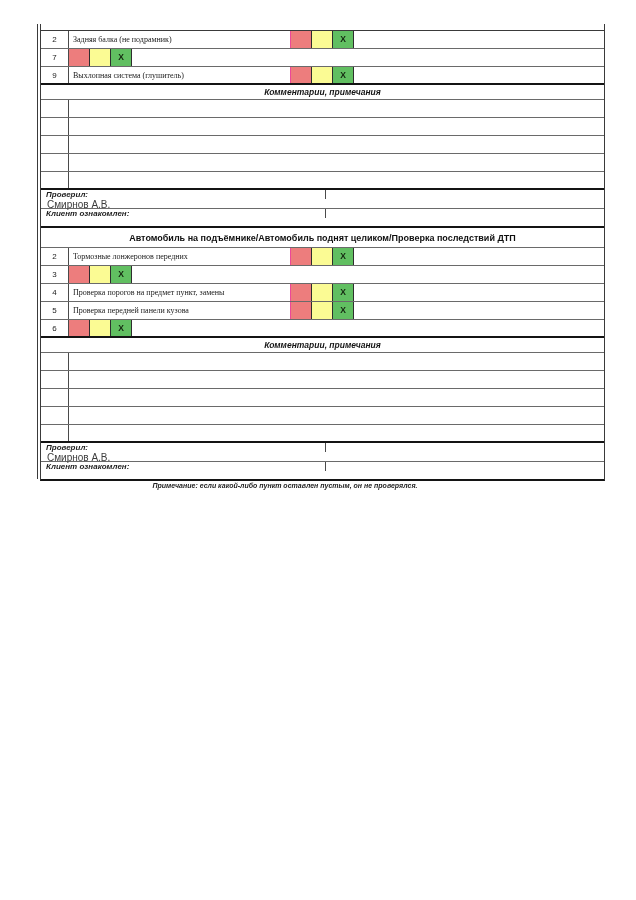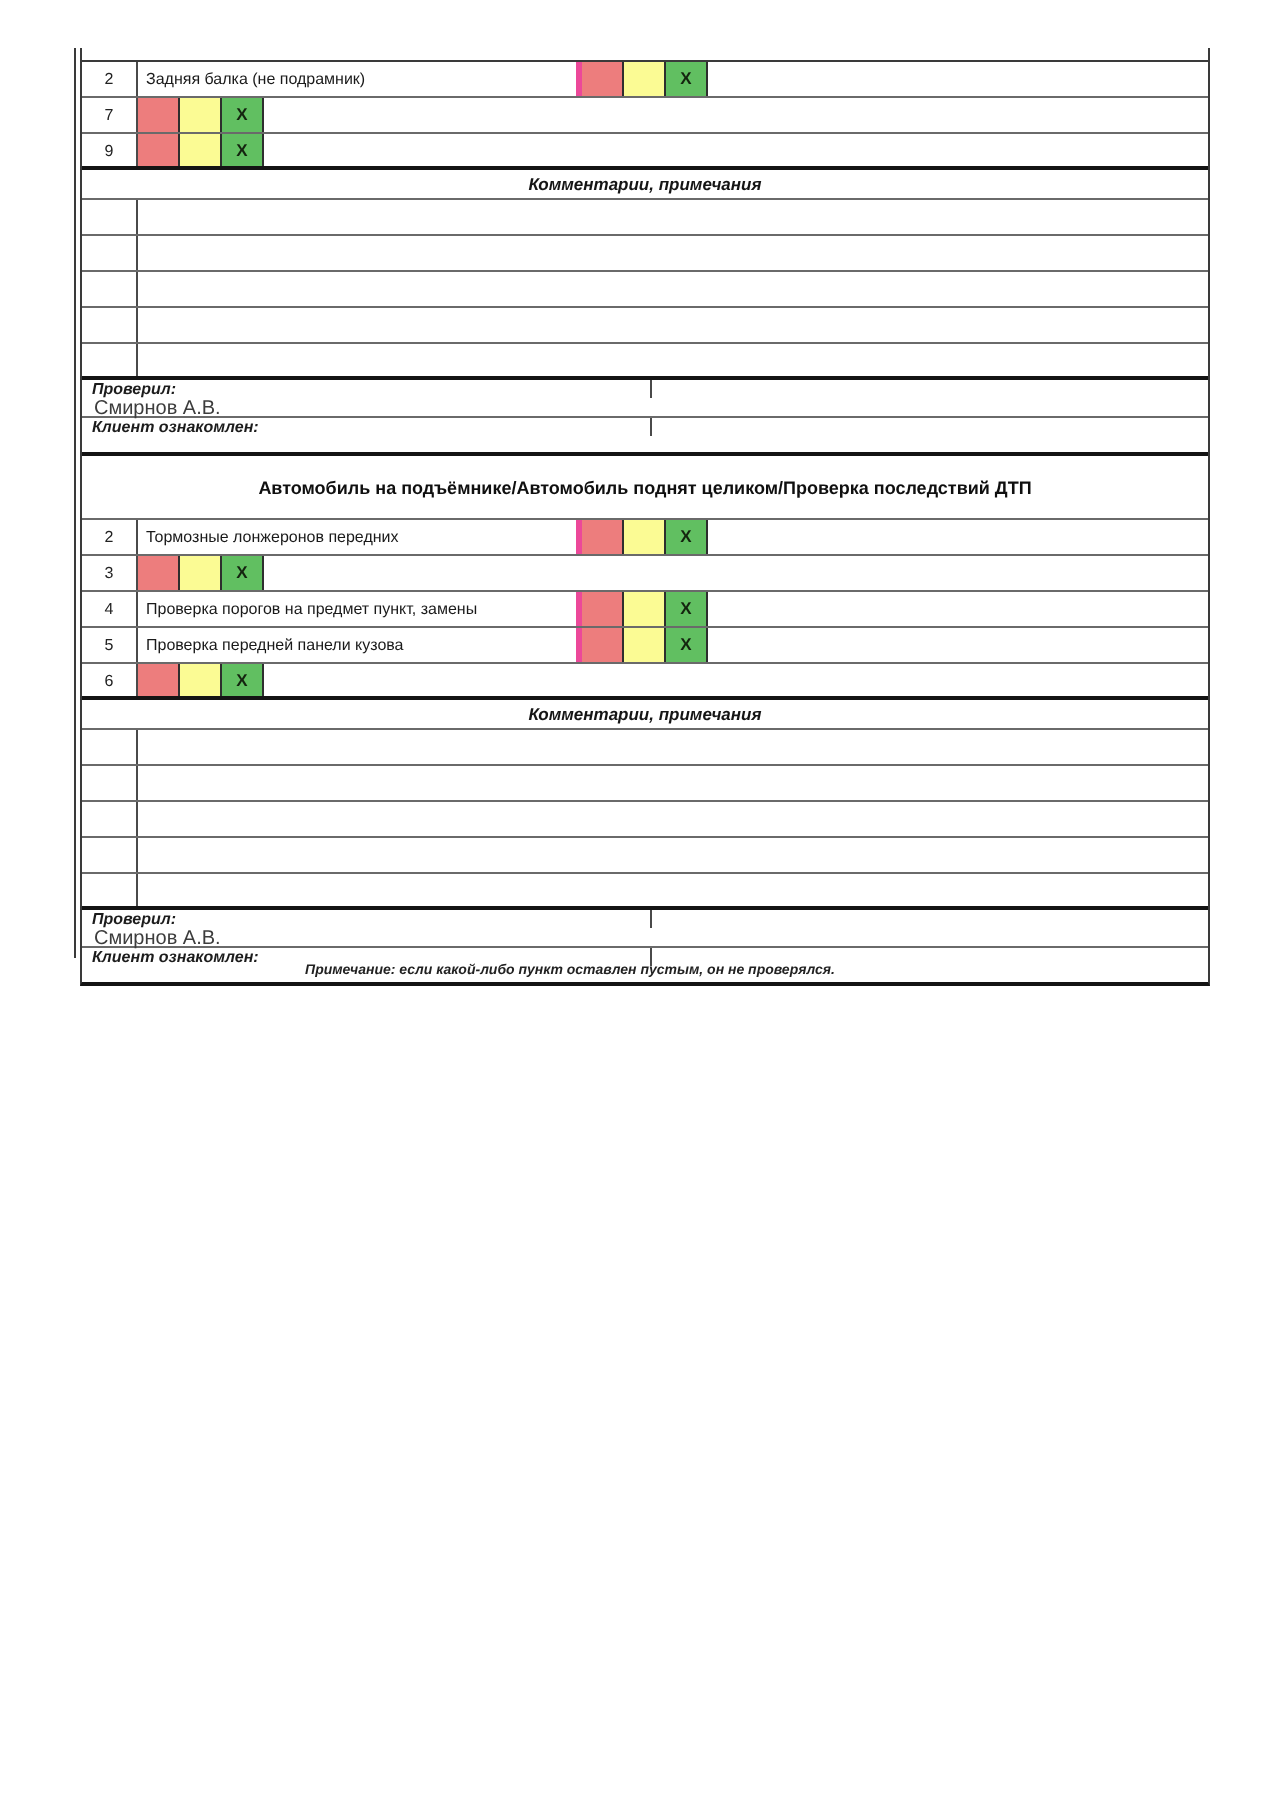--- a/index.html
+++ b/index.html
@@ -17,25 +17,25 @@
     background:#fff;
   }
   .row { display:flex; align-items:stretch; border-bottom:1px solid #6a6a6a; }
   .row.bb2 { border-bottom:2px solid #141414; }
   .row:last-child { border-bottom:none; }
 
   .r-item   { height:18px; }
   .r-ch     { height:15px;justify-content:flex-end; }
   .r-empty  { height:18px; }
   .r-sign   { height:19px;flex-direction:column; }
-  .r-sect   { height:32px; }
+  .r-sect   { height:20px; }
 
   .cell { display:flex; align-items:center; }
   .c-num   { width:28px; justify-content:center; font-size:8px; color:#222; border-right:1px solid #4a4a4a; }
-  .c-label { width:222px; padding-left:4px; font-size:8px; border-right:3px solid #ec4899; }
+  .c-label { width:222px; padding-left:4px; font-size:8px; border-right:1px solid #ec4899;font-family:Liberation Serif, serif; }
   .c-stat  { width:21px; justify-content:center; border-right:1px solid #2e2e2e; border-left:0; }
   .c-red    { background:var(--status-red); }
   .c-yellow { background:var(--status-yellow); }
   .c-green  { background:var(--status-green); }
   .c-rest  { flex:1; }
   .xmark { font-size:8.5px; font-weight:bold; color:#14240f; line-height:1; }
 
   .c-full { flex:1; justify-content:center; }
   .comments-title { font-size:8.5px; font-weight:bold; font-style:italic; color:#151515; }
   .section-title  { font-size:9px; font-weight:bold; color:#0f0f0f; text-align:center; width:100%; }
@@ -71,20 +71,21 @@
     <div class="cell c-num">7</div>
     <div class="cell c-stat c-red"></div>
     <div class="cell c-stat c-yellow"></div>
     <div class="cell c-stat c-green">
         <span class="xmark">X</span>
       </div>
     <div class="cell c-rest"></div>
   </div>
   <div class="row r-item bb2">
     <div class="cell c-num">9</div>
+    <div class="cell c-label">Выхлопная система (глушитель)</div>
     <div class="cell c-stat c-red"></div>
     <div class="cell c-stat c-yellow"></div>
     <div class="cell c-stat c-green">
         <span class="xmark">X</span>
       </div>
     <div class="cell c-rest"></div>
   </div>
 
   <div class="row r-ch">
     <div class="cell c-full">

